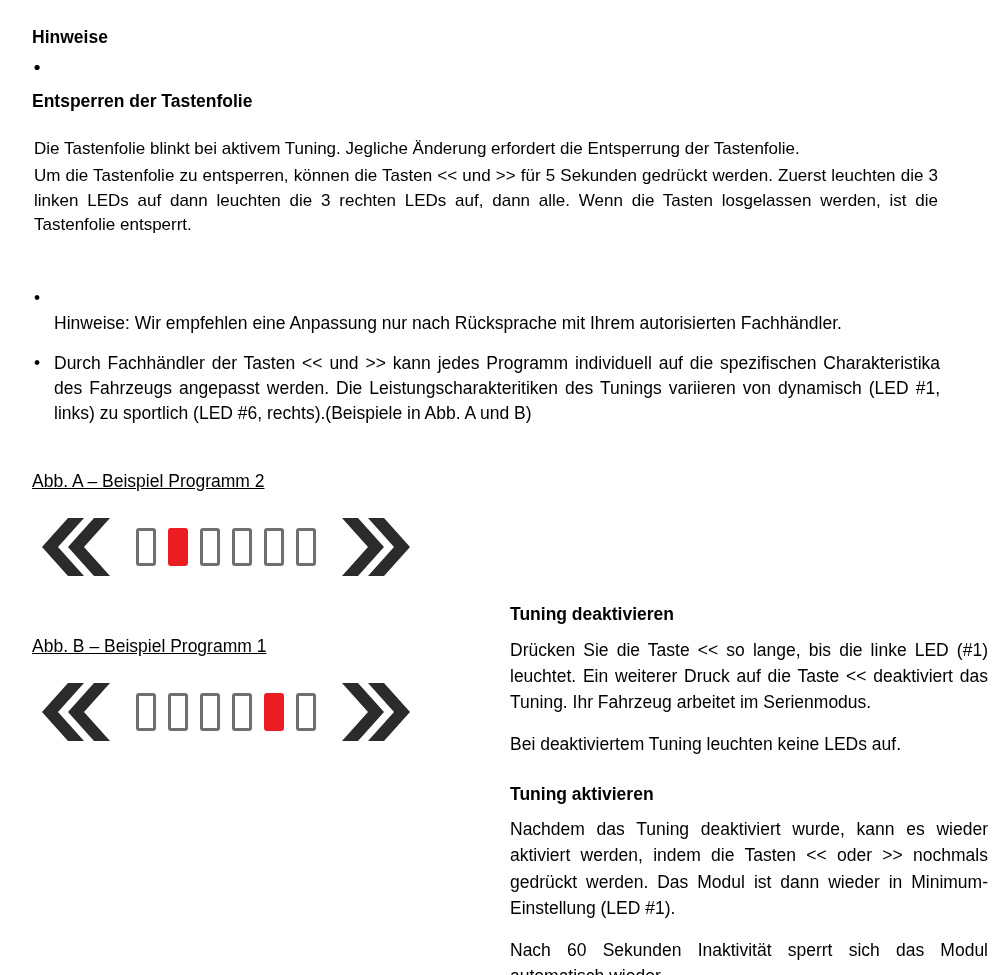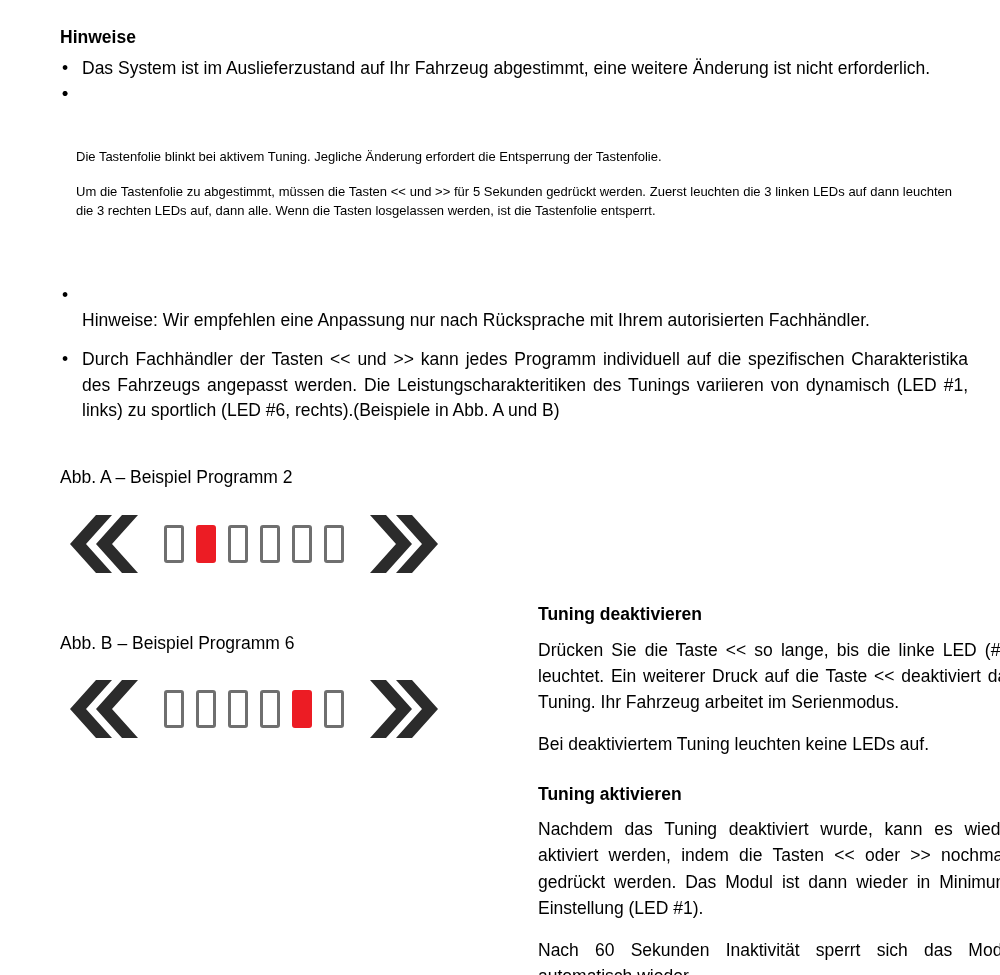--- a/index.html
+++ b/index.html
@@ -10,21 +10,21 @@
   body {
     width: 1000px;
     height: 975px;
     font-family: "Liberation Sans", sans-serif;
     color: #000000;
     position: relative;
     overflow: hidden;
   }
   .page {
     position: absolute;
-    left: 60px;
+    left: 32px;
     top: 26px;
     width: 908px;
   }
   h2.section-title {
     font-size: 17.5px;
     font-weight: bold;
     margin: 0 0 6px 0;
     line-height: 1.35;
   }
   .bullet-list {
@@ -44,23 +44,23 @@
     position: absolute;
     left: 2px;
     top: 0;
     font-size: 17.5px;
     line-height: 1.45;
   }
   .bullet-list.spaced li {
     margin-bottom: 14px;
   }
   p.para {
-    font-size: 13px;
-    line-height: 1.45;
-    margin: 16px;
+    font-size: 17px;
+    line-height: 1.45;
+    margin: 2px;
     text-align: justify;
   }
   .gap-16 { height: 16px; }
   .gap-12 { height: 12px; }
   .gap-28 { height: 28px; }
   .gap-34 { height: 34px; }
   .bold { font-weight: normal; }
 
   
   .fig-caption {
@@ -107,39 +107,41 @@
     line-height: 1.4;
   }
   .right-col p {
     font-size: 17.5px;
     line-height: 1.5;
     margin: 0 0 16px 0;
     text-align: justify;
   }
   .left-col {
     width: 420px;
+    text-decoration: underline;
   }
 </style>
 </head>
 <body>
 
 <div class="page">
 
   <h2 class="section-title">Hinweise</h2>
   <ul class="bullet-list">
-    <li><span class="dot">•</span><span>Das System ist im Auslieferzustand auf Ihr Fahrzeug abgestimmt, eine weitere Änderung ist nicht erforderlich.</span></li>
+    <li><span class="dot">•</span></li>
     <li><span class="dot">•</span></li>
     <li><span class="dot">•</span></li>
   </ul>
 
   <div class="gap-34"></div>
 
+  <h2 class="section-title">Entsperren der Tastenfolie</h2>
   <div class="gap-16"></div>
   <p class="para">Die Tastenfolie blinkt bei aktivem Tuning. Jegliche Änderung erfordert die Entsperrung der Tastenfolie.</p>
-  <p class="para"><span>Um die Tastenfolie zu abgestimmt, müssen die </span><span class="bold">Tasten &lt;&lt; und &gt;&gt;</span><span> für 5 Sekunden gedrückt werden. Zuerst leuchten die 3 linken LEDs auf dann leuchten die 3 rechten LEDs auf, dann alle. Wenn die Tasten losgelassen werden, ist die Tastenfolie entsperrt.</span></p>
+  <p class="para"><span>Um die Tastenfolie zu entsperren, können die </span><span class="bold">Tasten &lt;&lt; und &gt;&gt;</span><span> für 5 Sekunden gedrückt werden. Zuerst leuchten die 3 linken LEDs auf dann leuchten die 3 rechten LEDs auf, dann alle. Wenn die Tasten losgelassen werden, ist die Tastenfolie entsperrt.</span></p>
 
   <div class="gap-34"></div>
 
   <div class="gap-12"></div>
   <ul class="bullet-list spaced">
     <li>
       <span class="dot">•</span>
       <br>
       <span class="bold">Hinweise:</span><span> Wir empfehlen eine Anpassung nur nach Rücksprache mit Ihrem autorisierten Fachhändler.</span>
     </li>
@@ -170,21 +172,21 @@
         <polygon points="0,2 16,2 42,31 16,60 0,60 26,31" fill="#2b2b2b"></polygon>
         <polygon points="26,2 42,2 68,31 42,60 26,60 52,31" fill="#2b2b2b"></polygon>
       </svg>
     </div>
   </div>
 
   <div class="gap-28"></div>
   <div class="gap-28"></div>
 
   <div class="left-col">
-    <p class="fig-caption">Abb. B – Beispiel Programm 6</p>
+    <p class="fig-caption">Abb. B – Beispiel Programm 1</p>
     <div class="figure-row">
       <svg class="chev" width="78" height="62" viewBox="0 0 78 62">
         <polygon points="36,2 52,2 26,31 52,60 36,60 10,31" fill="#2b2b2b"></polygon>
         <polygon points="62,2 78,2 52,31 78,60 62,60 36,31" fill="#2b2b2b"></polygon>
       </svg>
       <div class="led-strip">
         <span class="led"></span>
         <span class="led"></span>
         <span class="led"></span>
         <span class="led"></span>

